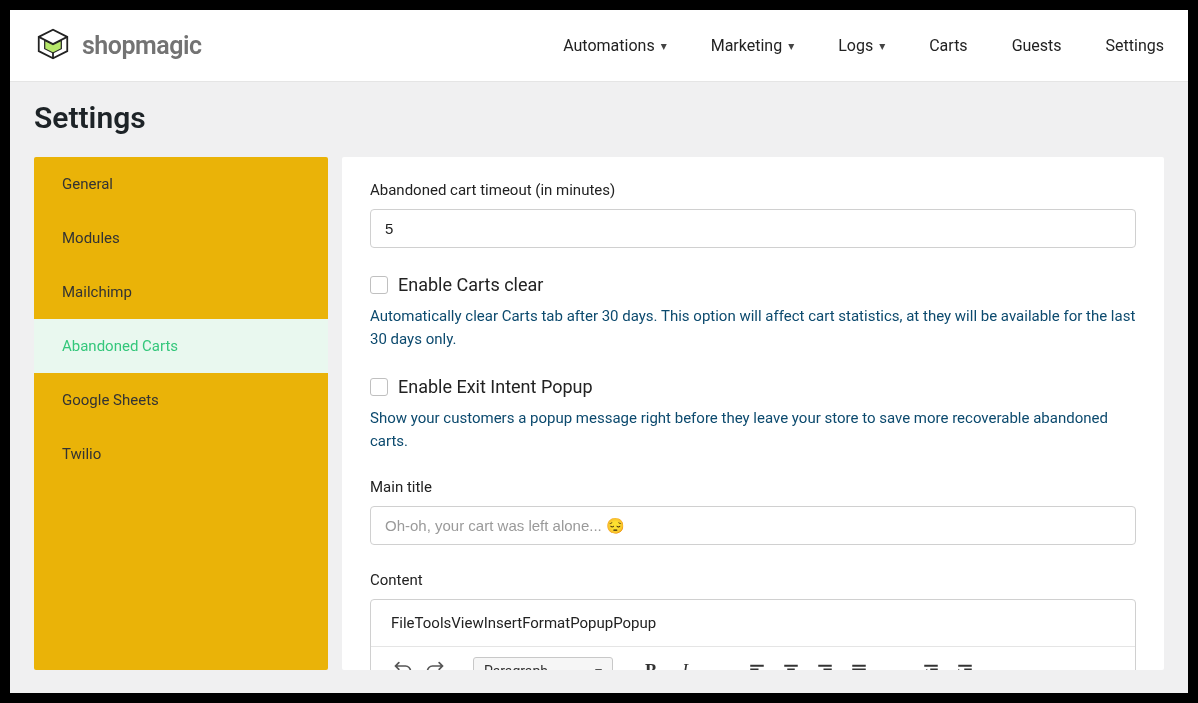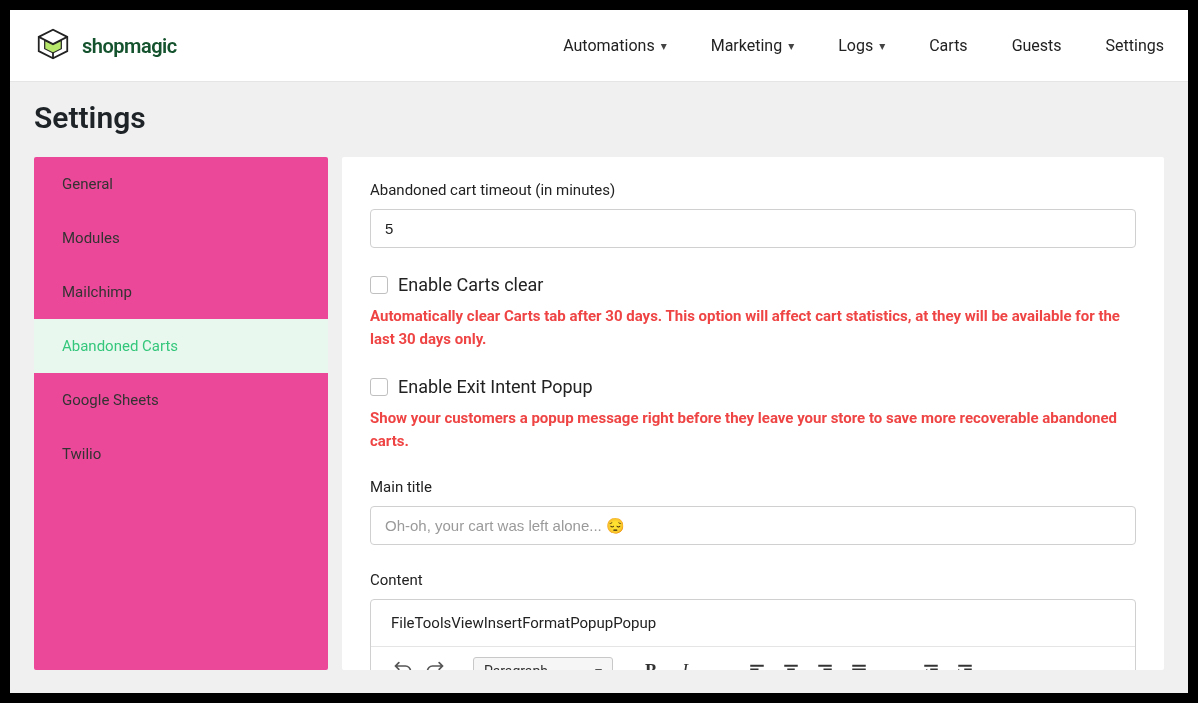--- a/index.html
+++ b/index.html
@@ -22,23 +22,23 @@
     height: 72px;
     border-bottom: 1px solid #e5e5e5;
   }
   .logo {
     display: flex;
     align-items: center;
     gap: 10px;
   }
   .logo svg { width: 38px; height: 38px; }
   .logo-text {
-    font-size: 20px;
+    font-size: 25px;
     font-weight: 600;
-    color: #14532d;
+    color: #737373;
     letter-spacing: -0.5px;
   }
   .nav {
     display: flex;
     gap: 44px;
     align-items: center;
     margin-left: 31px;
   }
   .nav-item {
     display: flex;
@@ -60,21 +60,21 @@
   }
   .content-wrap {
     background: #f0f0f1;
     display: flex;
     gap: 14px;
     padding: 0 24px 24px 24px;
     height: calc(100% - 72px - 74px);
   }
   .sidebar {
     width: 294px;
-    background: #ec4899;
+    background: #eab308;
     border-radius: 2px;
     flex-shrink: 0;
   }
   .sidebar-item {
     padding: 18px 28px;
     font-size: 15px;
     color: #333;
     cursor: pointer;
   }
   .sidebar-item.active {
@@ -117,23 +117,22 @@
     border-radius: 3px;
     background: #fff;
     cursor: pointer;
   }
   .check-label {
     font-size: 18px;
     color: #222;
   }
   .help-text {
     font-size: 15px;
-    color: #ef4444;
+    color: #0c4a6e;
     line-height: 1.5;
-    font-weight: bold;
   }
   .editor-wrap {
     border: 1px solid #d0d0d0;
     border-radius: 4px;
     margin-top: 10px;
   }
   .editor-menu {
     display: flex;
     padding: 14px 20px;
     font-size: 15px;

